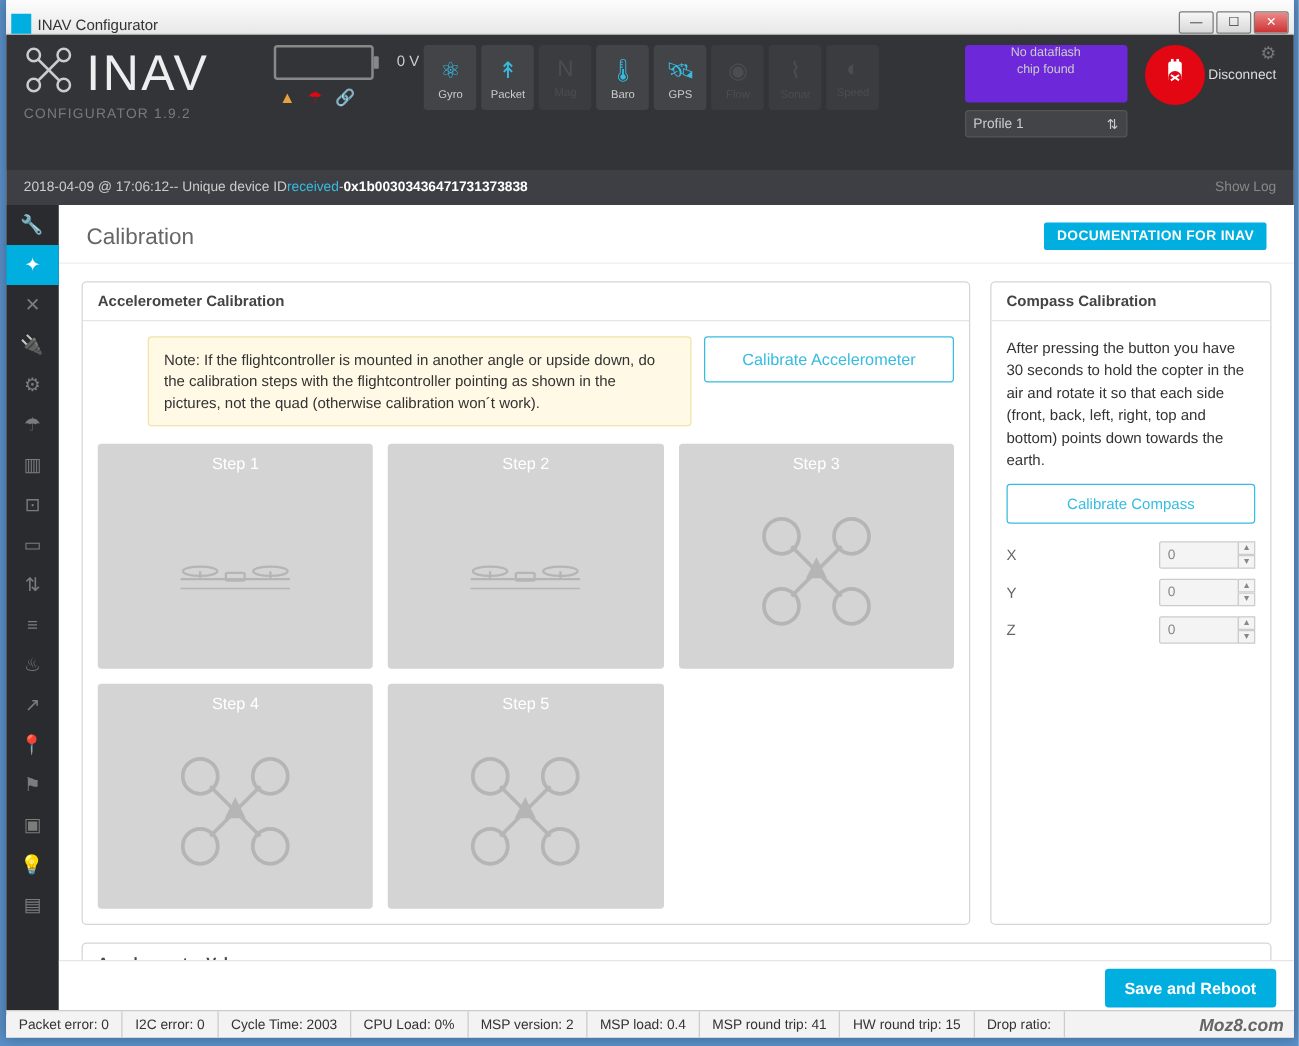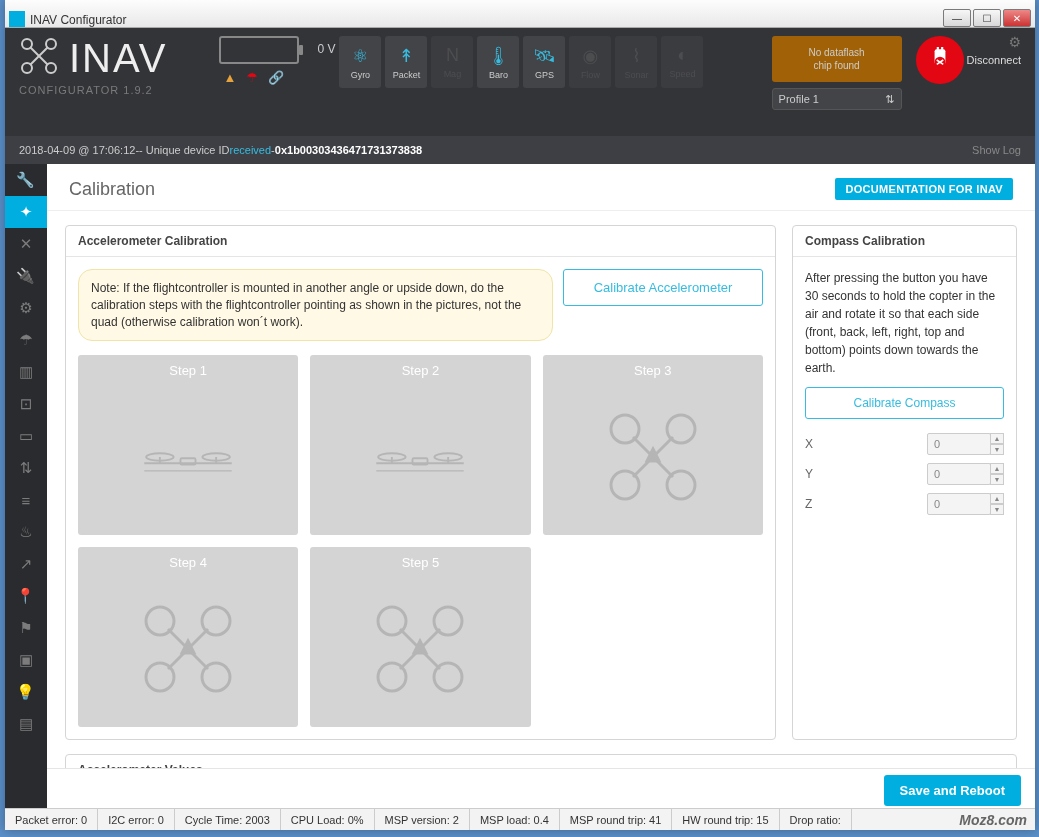--- a/index.html
+++ b/index.html
@@ -31,21 +31,21 @@
 .sensor-bar { display: flex; gap: 4px; margin-left: 28px; }
 .sensor { width: 42px; height: 52px; background: #434448; border-radius: 3px; display: flex; flex-direction: column; align-items: center; justify-content: center; gap: 3px; }
 .sensor.active { background: #434448; }
 .sensor.dim { opacity: .5; }
 .sensor-ico { color: #36bce0; font-size: 18px; }
 .sensor.dim .sensor-ico { color: #666; }
 .sensor-lbl { font-size: 9px; color: #ccc; }
 .sensor.dim .sensor-lbl { color: #666; }
 
 .right-block { margin-left: auto; display: flex; gap: 14px; align-items: flex-start; }
-.dataflash { background: #a16207; width: 130px; height: 46px; border-radius: 3px; display: flex; align-items: center; justify-content: center; text-align: center; font-size: 10px; color: #ccc; line-height: 1.3; }
+.dataflash { background: #6d28d9; width: 130px; height: 46px; border-radius: 3px; display: flex; align-items: flex-start; justify-content: center; text-align: center; font-size: 10px; color: #ccc; line-height: 1.3; }
 .profile-sel { margin-top: 6px; width: 130px; height: 22px; background: #434448; border: 1px solid #555; border-radius: 3px; color: #ccc; font-size: 11px; padding: 2px 6px; display:flex; align-items:center; justify-content:space-between;}
 .discon-col { display: flex; flex-direction: row; align-items: center; gap: 3px; }
 .discon-btn { width: 48px; height: 48px; background: #e30613; border-radius: 50%; display: flex; align-items: center; justify-content: center; }
 .discon-lbl { font-size: 11px; color: #ddd; }
 .gear-icon { position: absolute; right: 14px; top: 6px; color: #777; font-size: 14px; }
 
 
 .logbar { height: 28px; background: #3e3f44; color: #ccc; font-size: 11px; display: flex; align-items: center; padding: 0 14px; }
 .logbar .link { color: #36bce0; }
 .logbar .id { color: #fff; font-weight: 600; }
@@ -64,21 +64,21 @@
 .doc-btn { background: #00aee0; color: #fff; font-size: 11px; font-weight: 700; padding: 5px 10px; border-radius: 2px; letter-spacing: .3px; }
 
 .panels { padding: 14px 18px; display: flex; gap: 16px; }
 .panel { border: 1px solid #d5d5d5; border-radius: 4px; background: #fff; }
 .panel-title { font-size: 12px; color: #444; padding: 8px 12px; border-bottom: 1px solid #e5e5e5; font-weight: 600; }
 .panel-body { padding: 12px; }
 .panel-left { flex: 1; }
 .panel-right { width: 225px; }
 
 .note-row { display: flex; gap: 10px; margin-bottom: 14px; }
-.note-box { flex: 1; background: #fff9e5; border: 1px solid #f0e4a8; border-radius: 14px; padding: 10px 12px; font-size: 12px; color: #333; line-height: 1.4; }
+.note-box { flex: 1; background: #fff9e5; border: 1px solid #f0e4a8; border-radius: 3px; padding: 10px 12px; font-size: 12px; color: #333; line-height: 1.4; margin-left: 40px; }
 .cal-btn { border: 1px solid #36bce0; color: #36bce0; background: #fff; padding: 10px 18px; border-radius: 3px; font-size: 13px; width: 200px; text-align: center; height: fit-content; align-self: flex-start; }
 
 .steps-grid { display: grid; grid-template-columns: repeat(3, 1fr); gap: 12px; }
 .step-card { background: #d4d4d4; border-radius: 3px; height: 180px; display: flex; flex-direction: column; align-items: center; padding: 8px; }
 .step-label { color: #fff; font-size: 13px; font-weight: 500; margin-bottom: 8px; }
 .step-img { flex: 1; display: flex; align-items: center; justify-content: center; opacity: .4; }
 .step-img svg { width: 100px; height: 100px; }
 
 .compass-desc { font-size: 12px; color: #333; line-height: 1.5; margin-bottom: 10px; }
 .compass-btn { border: 1px solid #36bce0; color: #36bce0; background: #fff; padding: 8px 12px; border-radius: 3px; font-size: 12px; width: 100%; text-align: center; margin-bottom: 14px; }

